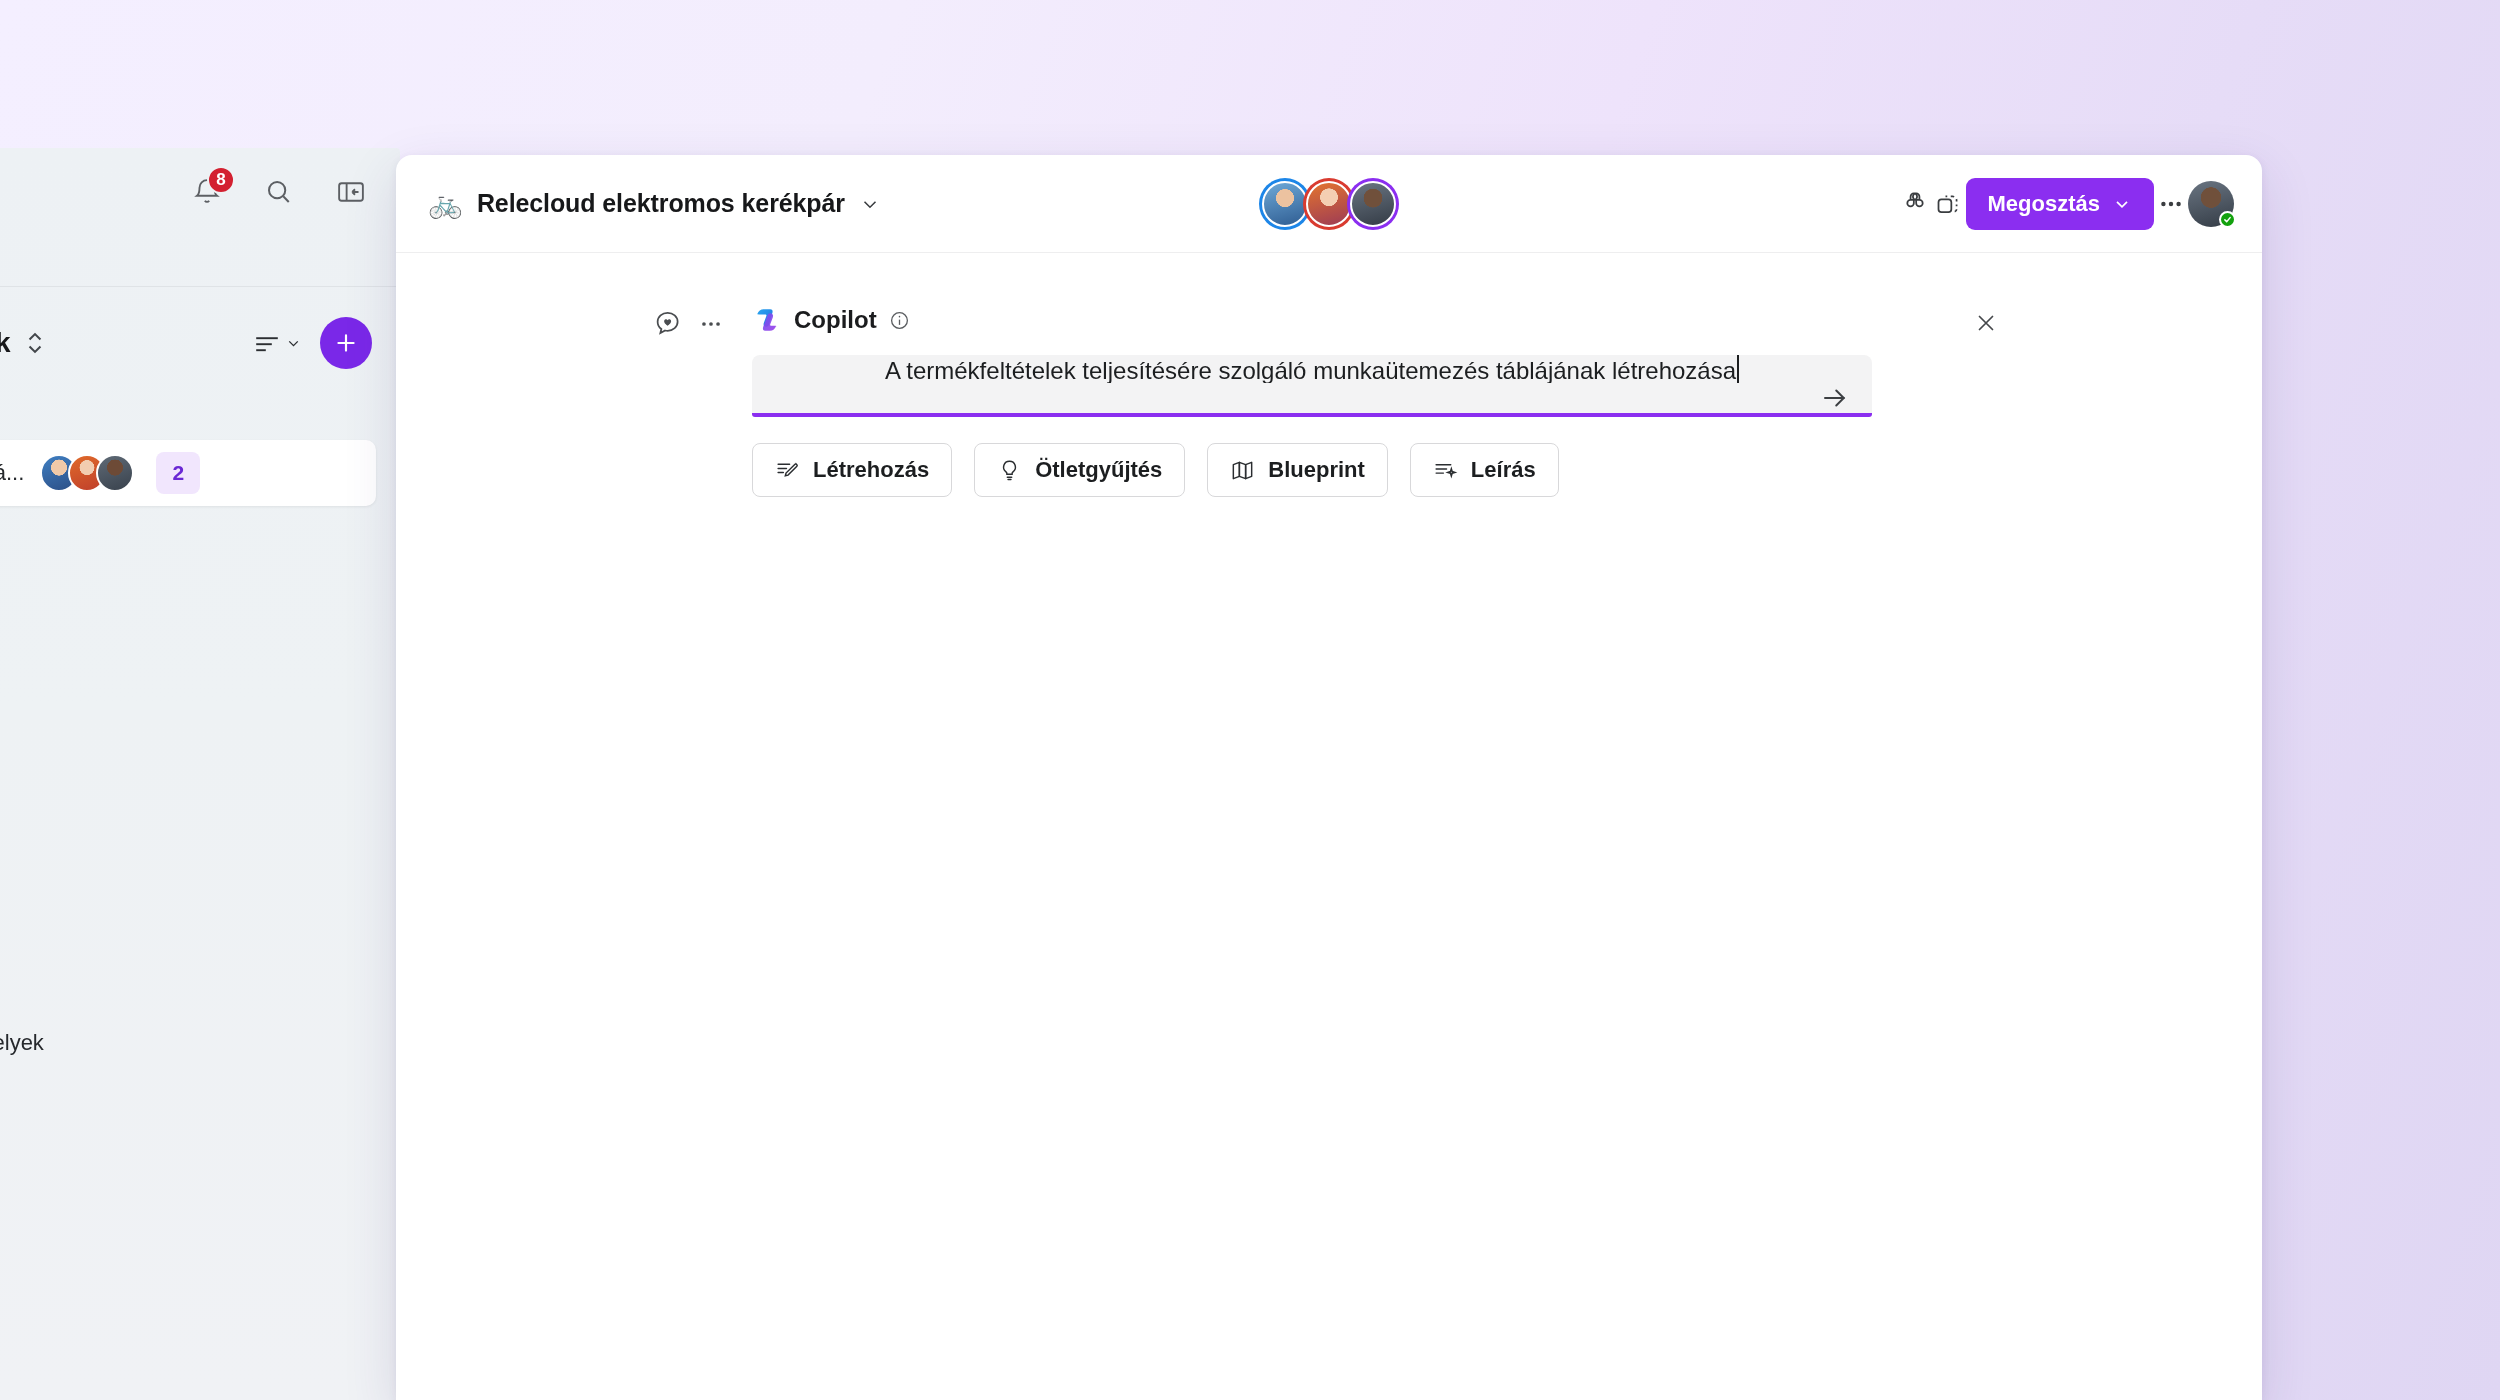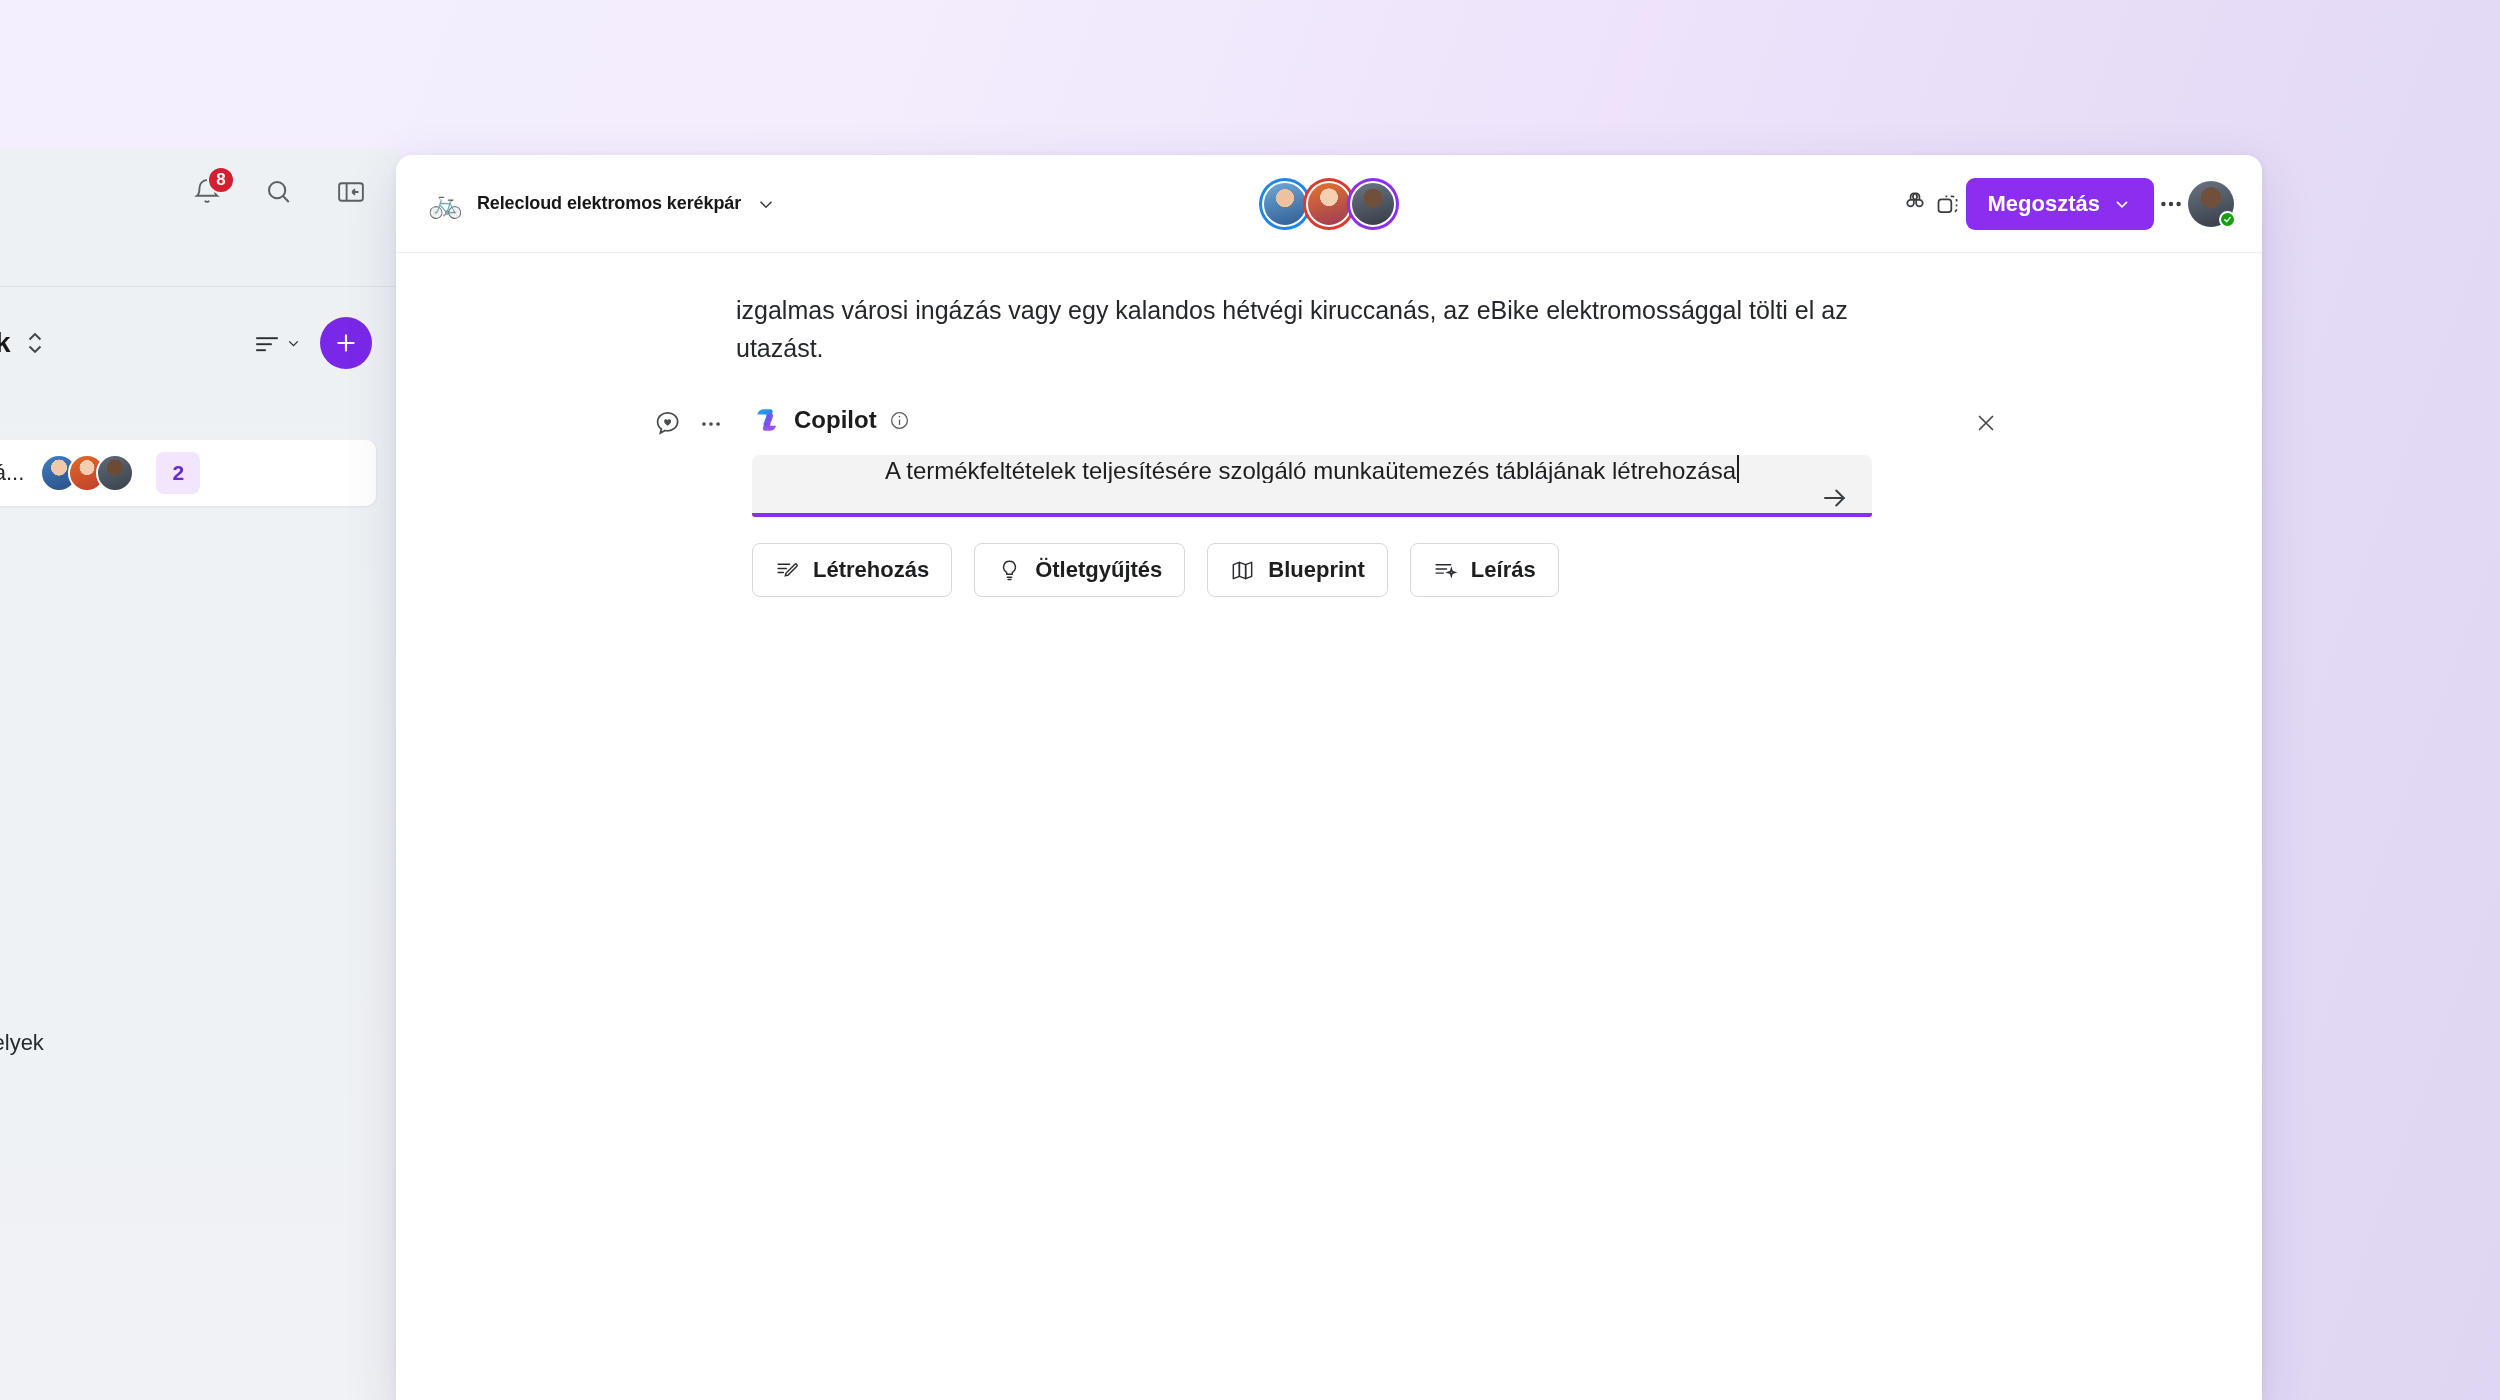--- a/index.html
+++ b/index.html
@@ -130,21 +130,21 @@
     display: flex; align-items: center;
     padding: 0 28px 0 32px;
     border-bottom: 1px solid #eeeeef;
     position: relative;
   }
   .doc-title-wrap {
     display: flex; align-items: center; gap: 14px;
   }
   .doc-emoji { font-size: 28px; }
   .doc-title {
-    font-size: 18px; font-weight: 700; color: #17181a; letter-spacing: -0.1px;
+    font-size: 25px; font-weight: 700; color: #17181a; letter-spacing: -0.1px;
   }
   .chev { color: #3a3d40; display:flex; }
 
   .avatars {
     position: absolute; left: 50%; transform: translateX(-50%);
     display: flex; align-items: center;
   }
   .avatars .ring {
     width: 52px; height: 52px; border-radius: 50%;
     padding: 3px;
@@ -446,21 +446,20 @@
           <svg width="9" height="9" viewBox="0 0 24 24" fill="none" stroke="#fff" stroke-width="4" stroke-linecap="round">
             <path d="m5 13 5 5 9-11"></path>
           </svg>
         </span>
       </span>
     </div>
   </div>
 
   <div class="doc-body">
 
-    <p class="doc-p">izgalmas városi ingázás vagy egy kalandos hétvégi kiruccanás, az eBike elektromossággal tölti el az utazást.</p>
 
     <div class="copilot-block">
 
       <div class="cp-gutter">
         <span class="g-ic">
           <svg width="30" height="30" viewBox="0 0 24 24" fill="none" stroke="currentColor" stroke-width="1.4">
             <path d="M20.5 10.2c0 4-3.6 7.2-8 7.2-.7 0-1.4-.1-2-.2l-3.8 2 .8-3.2A7 7 0 0 1 4.5 10.2c0-4 3.6-7.2 8-7.2s8 3.2 8 7.2Z"></path>
             <path d="M12.5 13.3s-2.8-1.8-2.8-3.6a1.5 1.5 0 0 1 2.8-.8 1.5 1.5 0 0 1 2.8.8c0 1.8-2.8 3.6-2.8 3.6Z" fill="currentColor" stroke="none"></path>
           </svg>
         </span>

